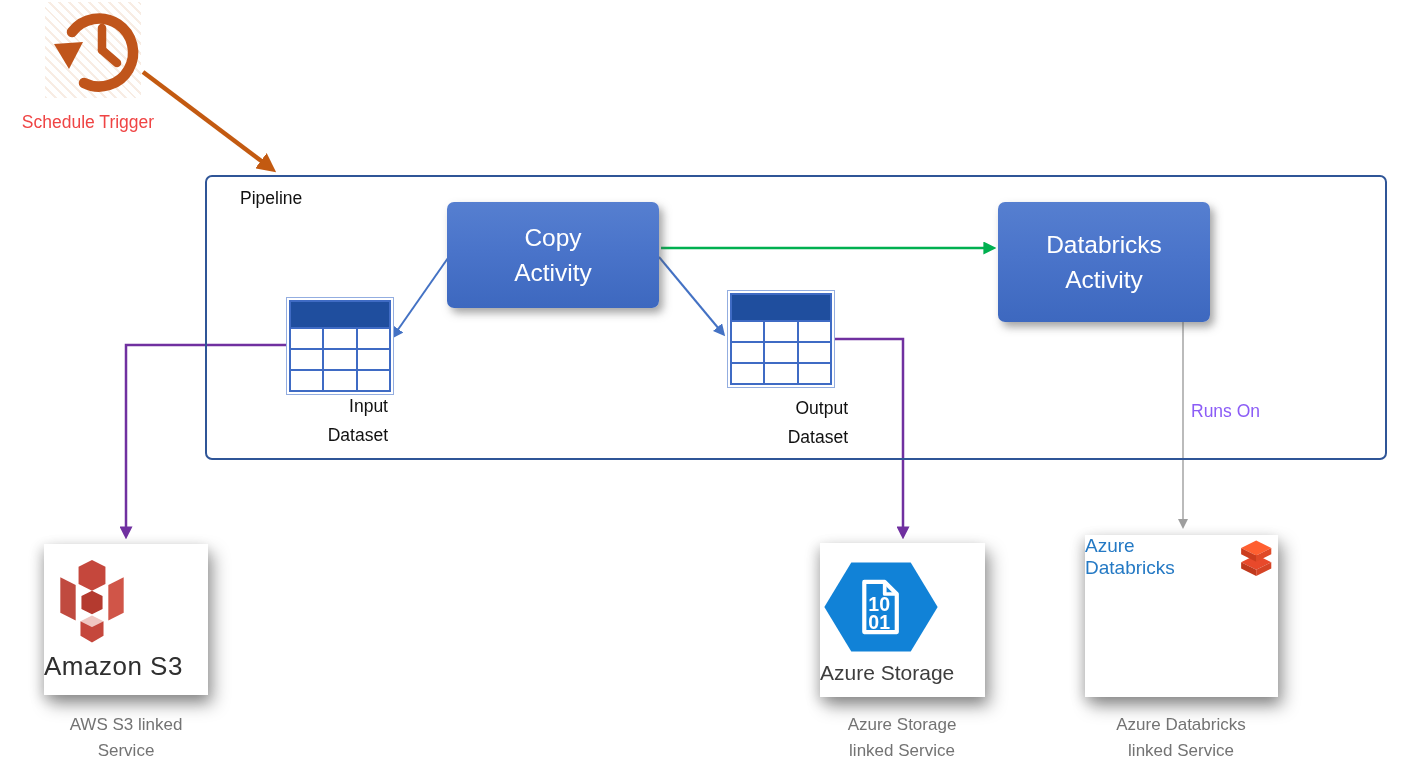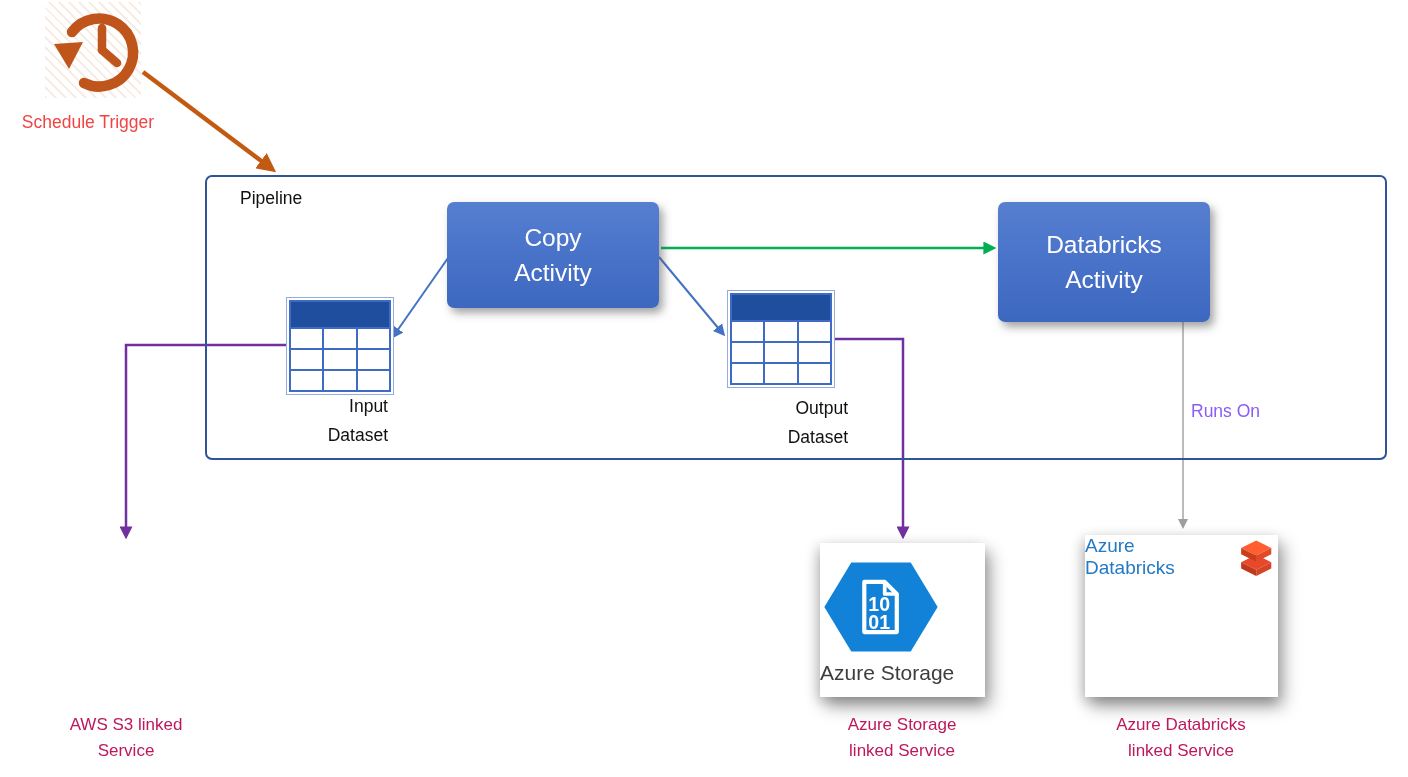--- a/index.html
+++ b/index.html
@@ -45,21 +45,21 @@
   
   .svc-card{background:#fff;display:flex;flex-direction:column;justify-content:center;
     box-shadow:5px 9px 16px rgba(0,0,0,.38),-3px 4px 12px rgba(0,0,0,.18);}
   #s3-card{left:44px;top:544px;width:164px;height:151px;}
   #s3-logo-text{font-size:26px;color:#2f2f2f;margin-top:-3px;letter-spacing:.5px;}
   #storage-card{left:820px;top:543px;width:165px;height:154px;}
   #storage-logo-text{font-size:21px;color:#3d3d3d;margin-top:2px;}
   #adb-card{left:1085px;top:535px;width:193px;height:162px;flex-direction:row;gap:9px;}
   #adb-logo-text{font-size:19px;color:#2479C4;}
 
-  .svc-label{font-size:17px;line-height:26px;text-align:center;color:#be185d;}
+  .svc-label{font-size:17px;line-height:26px;text-align:center;color:#737373;}
   #s3-label{left:31px;top:712px;width:190px;}
   #storage-label{left:807px;top:712px;width:190px;}
   #adb-label{left:1076px;top:712px;width:210px;}
 </style>
 </head>
 <body>
 
 <div id="canvas">
 
   <svg id="wires" viewBox="0 0 1408 777">
@@ -142,20 +142,31 @@
       <div class="cell"></div>
         <div class="cell"></div>
         <div class="cell"></div>
     </div>
   </div>
   <div class="abs ds-label ml" id="output-dataset-label">Output
 Dataset</div>
 
   <div class="abs" id="runs-on-label">Runs On</div>
 
+  <div class="abs svc-card" id="s3-card">
+    <svg width="96" height="96" viewBox="0 0 100 100">
+      <polygon points="17,20 33,28 33,65 17,57" fill="#C04A3F"></polygon>
+      <polygon points="83,20 67,28 67,65 83,57" fill="#D05548"></polygon>
+      <polygon points="50,2 64,9 64,27 50,34 36,27 36,9" fill="#C5473C"></polygon>
+      <polygon points="50,34 61,39.5 61,53 50,58.5 39,53 39,39.5" fill="#B43A2F"></polygon>
+      <polygon points="50,60 62,66 50,72 38,66" fill="#F0C6C1"></polygon>
+      <polygon points="38,66 50,72 62,66 62,81 50,88 38,81" fill="#C5473C"></polygon>
+    </svg>
+    <div id="s3-logo-text">Amazon S3</div>
+  </div>
   <div class="abs svc-label ml" id="s3-label">AWS S3 linked
 Service</div>
 
   <div class="abs svc-card" id="storage-card">
     <svg width="122" height="104" viewBox="0 0 130 112">
       <polygon points="4,56 33,8 97,8 126,56 97,104 33,104" fill="#1182D7"></polygon>
       <path d="M47,29 h22 l13,13 v41 h-35 z" fill="none" stroke="#fff" stroke-width="4.5" stroke-linejoin="round"></path>
       <path d="M69,29 v13 h13" fill="none" stroke="#fff" stroke-width="4" stroke-linejoin="round"></path>
       <text x="63" y="60" text-anchor="middle" fill="#fff" font-size="21" font-weight="bold" font-family="Liberation Sans, sans-serif">10</text>
       <text x="63" y="80" text-anchor="middle" fill="#fff" font-size="21" font-weight="bold" font-family="Liberation Sans, sans-serif">01</text>

